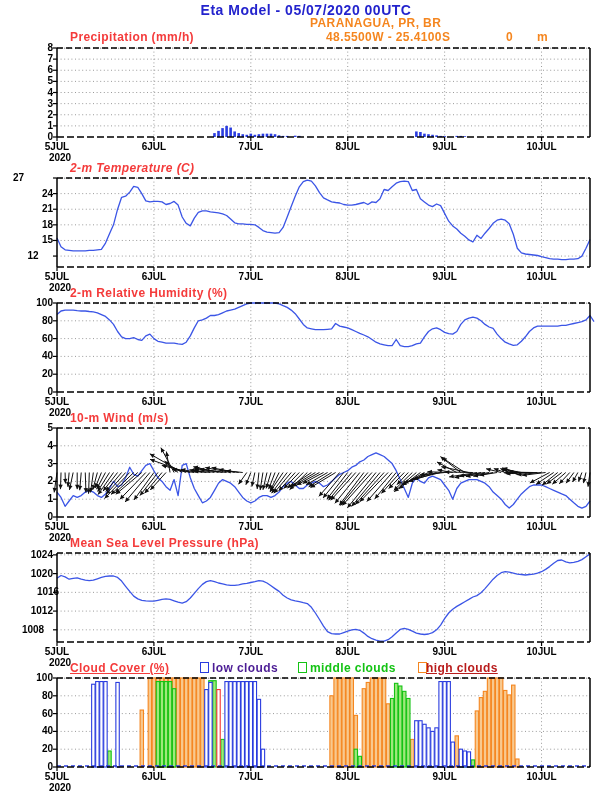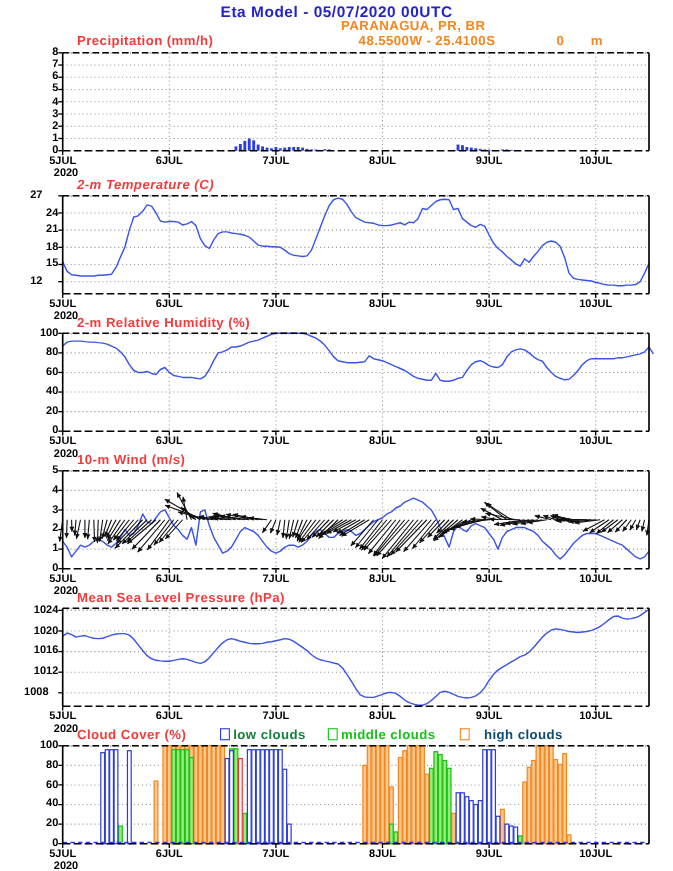--- a/index.html
+++ b/index.html
@@ -599,28 +599,28 @@
   <div class="txt sub" style="left:310px;top:16px;color:#f5861f;">PARANAGUA, PR, BR</div>
   <div class="txt sub" style="left:288px;top:30px;color:#f5861f;margin-left:38px;">48.5500W - 25.4100S</div>
   <div class="txt sub" style="left:506px;top:30px;color:#f5861f;">0</div>
   <div class="txt sub" style="left:537px;top:30px;color:#f5861f;">m</div>
 
   <div class="txt ptitle" style="left:70px;top:30px;color:#f43b3b;">Precipitation (mm/h)</div>
   <div class="txt ptitle" style="left:70px;top:161px;color:#f43b3b;font-style:italic;">2-m Temperature (C)</div>
   <div class="txt ptitle" style="left:70px;top:286px;color:#f43b3b;">2-m Relative Humidity (%)</div>
   <div class="txt ptitle" style="left:70px;top:411px;color:#f43b3b;">10-m Wind (m/s)</div>
   <div class="txt ptitle" style="left:70px;top:536px;color:#f43b3b;">Mean Sea Level Pressure (hPa)</div>
-  <div class="txt ptitle" style="left:70px;top:661px;color:#f43b3b;">Cloud Cover (%)</div>
+  <div class="txt ptitle" style="left:70px;top:661px;color:#f43b3b;text-decoration:underline;">Cloud Cover (%)</div>
 
   <span class="legend-sq" style="left:200px;top:662px;border:1.5px solid #2a3cdf;"></span>
-  <div class="txt ptitle" style="left:212px;top:661px;color:#15803d;">low clouds</div>
+  <div class="txt ptitle" style="left:212px;top:661px;color:#4c1d95;">low clouds</div>
   <span class="legend-sq" style="left:298px;top:662px;border:1.5px solid #14c314;"></span>
   <div class="txt ptitle" style="left:310px;top:661px;color:#14c314;">middle clouds</div>
   <span class="legend-sq" style="left:418px;top:662px;border:1.5px solid #f5861f;"></span>
-  <div class="txt ptitle" style="left:440px;top:661px;color:#0c4a6e;">high clouds</div>
+  <div class="txt ptitle" style="left:426px;top:661px;color:#b91c1c;text-decoration:underline;">high clouds</div>
 
   <div id="labels">
       <div class="txt tick" style="left: 13px; top: 131px; width: 40px; text-align: right;">0</div>
       <div class="txt tick" style="left: 13px; top: 119.875px; width: 40px; text-align: right;">1</div>
       <div class="txt tick" style="left: 13px; top: 108.75px; width: 40px; text-align: right;">2</div>
       <div class="txt tick" style="left: 13px; top: 97.625px; width: 40px; text-align: right;">3</div>
       <div class="txt tick" style="left: 13px; top: 86.5px; width: 40px; text-align: right;">4</div>
       <div class="txt tick" style="left: 13px; top: 75.375px; width: 40px; text-align: right;">5</div>
       <div class="txt tick" style="left: 13px; top: 64.25px; width: 40px; text-align: right;">6</div>
       <div class="txt tick" style="left: 13px; top: 53.125px; width: 40px; text-align: right;">7</div>
@@ -630,21 +630,21 @@
       <div class="txt tick" style="left: 228.818px; top: 141px; width: 44px; text-align: center;">7JUL</div>
       <div class="txt tick" style="left: 325.727px; top: 141px; width: 44px; text-align: center;">8JUL</div>
       <div class="txt tick" style="left: 422.636px; top: 141px; width: 44px; text-align: center;">9JUL</div>
       <div class="txt tick" style="left: 519.545px; top: 141px; width: 44px; text-align: center;">10JUL</div>
       <div class="txt tick" style="left: 38px; top: 152px; width: 44px; text-align: center;">2020</div>
       <div class="txt tick" style="left: 13px; top: 250.07px; width: 40px; text-align: center;">12</div>
       <div class="txt tick" style="left: 13px; top: 234.456px; width: 40px; text-align: right;">15</div>
       <div class="txt tick" style="left: 13px; top: 218.842px; width: 40px; text-align: right;">18</div>
       <div class="txt tick" style="left: 13px; top: 203.228px; width: 40px; text-align: right;">21</div>
       <div class="txt tick" style="left: 13px; top: 187.614px; width: 40px; text-align: right;">24</div>
-      <div class="txt tick" style="left: 13px; top: 172px; width: 40px; text-align: center;">27</div>
+      <div class="txt tick" style="left: 13px; top: 172px; width: 40px; text-align: left;">27</div>
       <div class="txt tick" style="left: 35px; top: 271px; width: 44px; text-align: center;">5JUL</div>
       <div class="txt tick" style="left: 131.909px; top: 271px; width: 44px; text-align: center;">6JUL</div>
       <div class="txt tick" style="left: 228.818px; top: 271px; width: 44px; text-align: center;">7JUL</div>
       <div class="txt tick" style="left: 325.727px; top: 271px; width: 44px; text-align: center;">8JUL</div>
       <div class="txt tick" style="left: 422.636px; top: 271px; width: 44px; text-align: center;">9JUL</div>
       <div class="txt tick" style="left: 519.545px; top: 271px; width: 44px; text-align: center;">10JUL</div>
       <div class="txt tick" style="left: 38px; top: 282px; width: 44px; text-align: center;">2020</div>
       <div class="txt tick" style="left: 13px; top: 386px; width: 40px; text-align: right;">0</div>
       <div class="txt tick" style="left: 13px; top: 368.2px; width: 40px; text-align: right;">20</div>
       <div class="txt tick" style="left: 13px; top: 350.4px; width: 40px; text-align: right;">40</div>
@@ -666,21 +666,21 @@
       <div class="txt tick" style="left: 13px; top: 422px; width: 40px; text-align: right;">5</div>
       <div class="txt tick" style="left: 35px; top: 521px; width: 44px; text-align: center;">5JUL</div>
       <div class="txt tick" style="left: 131.909px; top: 521px; width: 44px; text-align: center;">6JUL</div>
       <div class="txt tick" style="left: 228.818px; top: 521px; width: 44px; text-align: center;">7JUL</div>
       <div class="txt tick" style="left: 325.727px; top: 521px; width: 44px; text-align: center;">8JUL</div>
       <div class="txt tick" style="left: 422.636px; top: 521px; width: 44px; text-align: center;">9JUL</div>
       <div class="txt tick" style="left: 519.545px; top: 521px; width: 44px; text-align: center;">10JUL</div>
       <div class="txt tick" style="left: 38px; top: 532px; width: 44px; text-align: center;">2020</div>
       <div class="txt tick" style="left: 13px; top: 623.821px; width: 40px; text-align: center;">1008</div>
       <div class="txt tick" style="left: 13px; top: 605.084px; width: 40px; text-align: right;">1012</div>
-      <div class="txt tick" style="left: 13px; top: 586.347px; width: 40px; text-align: right;">1016</div>
+      <div class="txt tick" style="left: 28px; top: 586.347px; width: 40px; text-align: center;">1016</div>
       <div class="txt tick" style="left: 13px; top: 567.611px; width: 40px; text-align: right;">1020</div>
       <div class="txt tick" style="left: 13px; top: 548.874px; width: 40px; text-align: right;">1024</div>
       <div class="txt tick" style="left: 35px; top: 646px; width: 44px; text-align: center;">5JUL</div>
       <div class="txt tick" style="left: 131.909px; top: 646px; width: 44px; text-align: center;">6JUL</div>
       <div class="txt tick" style="left: 228.818px; top: 646px; width: 44px; text-align: center;">7JUL</div>
       <div class="txt tick" style="left: 325.727px; top: 646px; width: 44px; text-align: center;">8JUL</div>
       <div class="txt tick" style="left: 422.636px; top: 646px; width: 44px; text-align: center;">9JUL</div>
       <div class="txt tick" style="left: 519.545px; top: 646px; width: 44px; text-align: center;">10JUL</div>
       <div class="txt tick" style="left: 38px; top: 657px; width: 44px; text-align: center;">2020</div>
       <div class="txt tick" style="left: 13px; top: 761px; width: 40px; text-align: right;">0</div>

